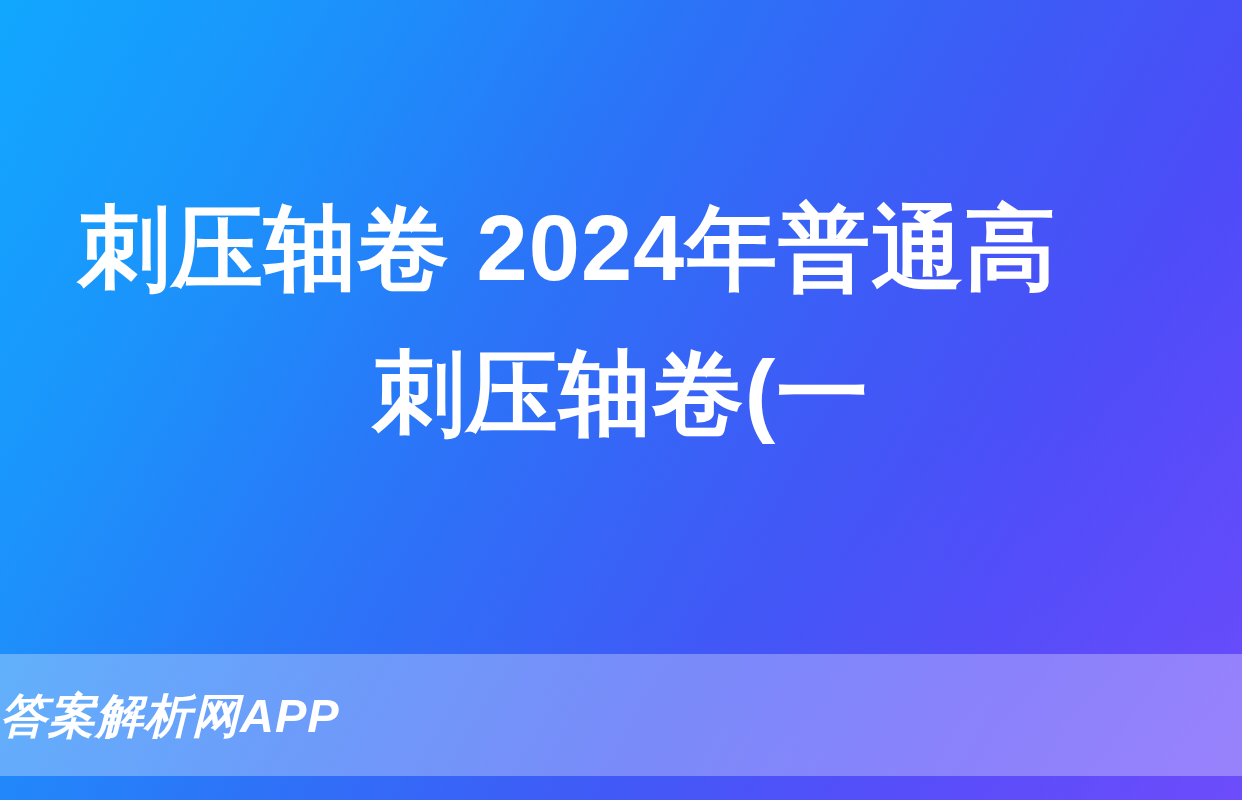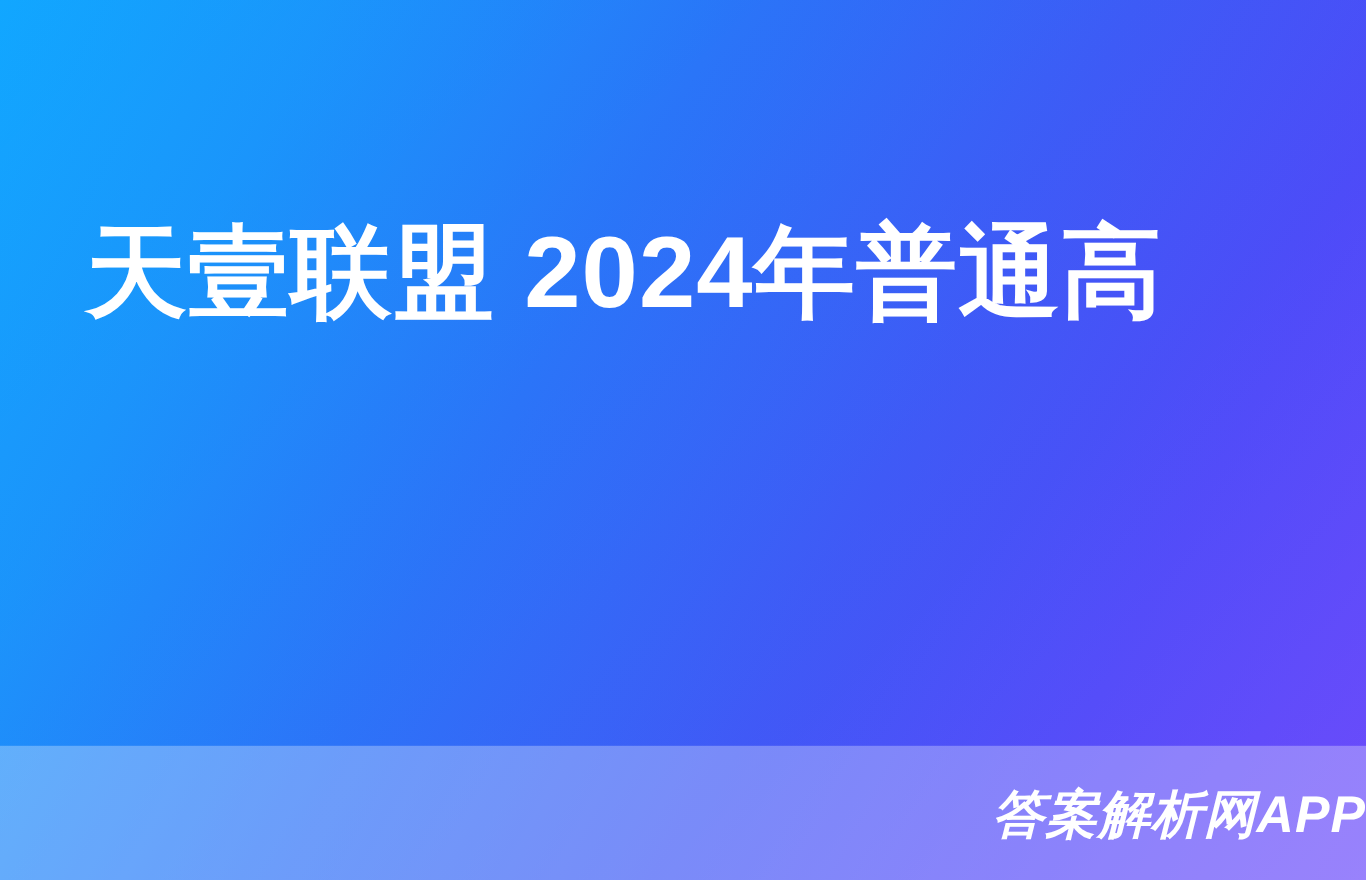--- a/index.html
+++ b/index.html
@@ -74,47 +74,48 @@
   }
 
   .title-line--third {
     text-align: center;
   }
 
   
   .footer-band {
     position: absolute;
     left: 0;
-    top: 678px;
+    top: 654px;
     width: 1242px;
     height: 122px;
     z-index: 4;
     background: rgba(255, 255, 255, 0.30);
     display: flex;
     align-items: center;
-    justify-content: flex-end;
+    justify-content: flex-start;
   }
 
   .footer-text {
     color: #FFFFFF;
     font-size: 47px;
     font-weight: 700;
     font-style: italic;
     letter-spacing: 1px;
     line-height: 1;
     white-space: nowrap;
     font-family: "Liberation Sans", "DejaVu Sans", sans-serif;
   }
 </style>
 </head>
 <body>
 
 <div class="banner">
 
   <div class="title-block">
-    <span class="title-line title-line--first">天壹联盟 2024年普通高</span>
+    <span class="title-line title-line--first">刺压轴卷 2024年普通高</span>
+    <span class="title-line title-line--third">刺压轴卷(一</span>
   </div>
 
   <div class="footer-band">
     <span class="footer-text">答案解析网APP</span>
   </div>
 
 </div>
 
 </body></html>

